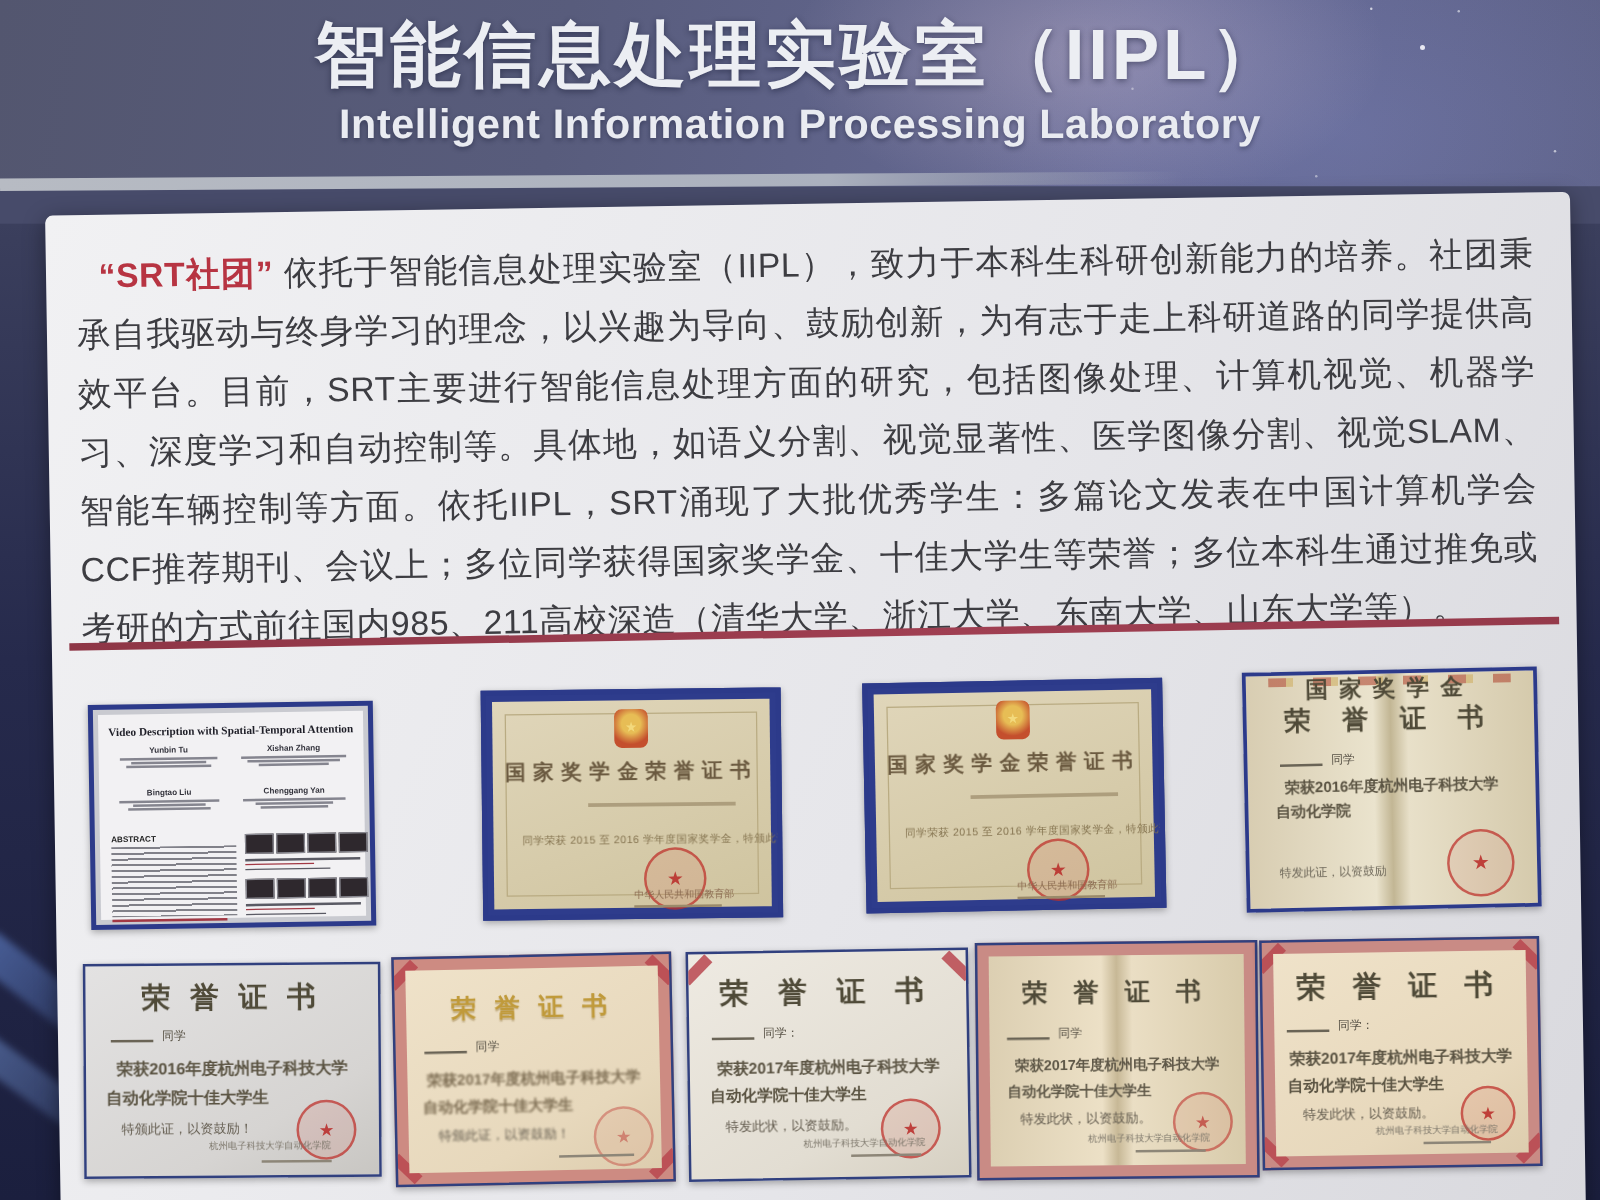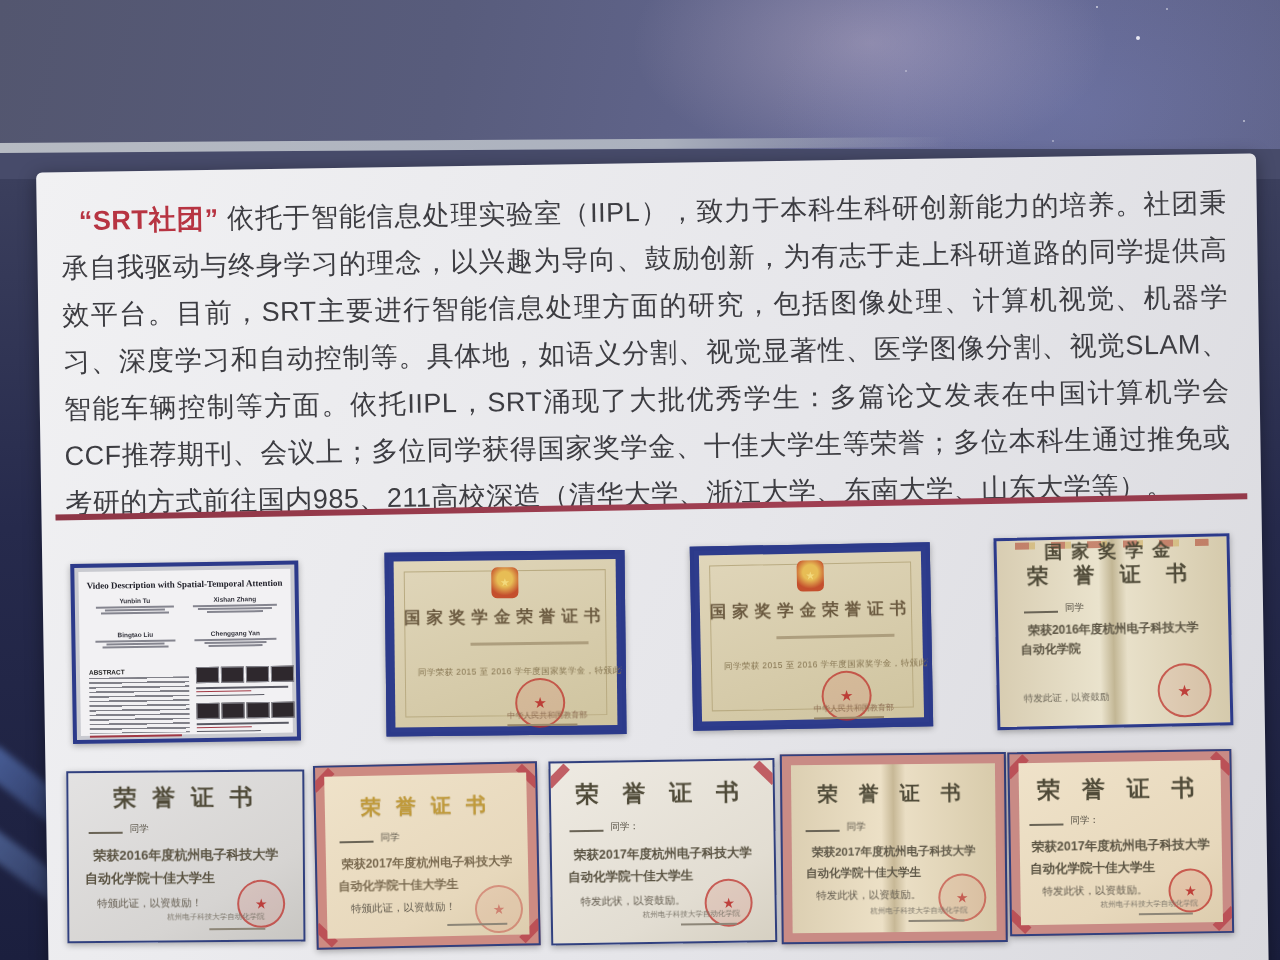--- a/index.html
+++ b/index.html
@@ -165,20 +165,22 @@
   .gold{ color:#c09a3a; text-shadow:0 1px 1px rgba(120,90,20,.35); }
 </style>
 </head>
 <body>
 
 <div class="streak s1"></div>
 <div class="streak s2"></div>
 
 <div class="header">
   <div class="stars"></div>
+  <div class="title-zh">智能信息处理实验室（IIPL）</div>
+  <div class="title-en">Intelligent Information Processing Laboratory</div>
 </div>
 <div class="header-stripe"></div>
 <div class="header-lower"></div>
 
 <div class="panel">
 
   <p class="intro"><span class="lead">“SRT社团”</span><span> 依托于智能信息处理实验室（IIPL），致力于本科生科研创新能力的培养。社团秉承自我驱动与终身学习的理念，以兴趣为导向、鼓励创新，为有志于走上科研道路的同学提供高效平台。目前，SRT主要进行智能信息处理方面的研究，包括图像处理、计算机视觉、机器学习、深度学习和自动控制等。具体地，如语义分割、视觉显著性、医学图像分割、视觉SLAM、智能车辆控制等方面。依托IIPL，SRT涌现了大批优秀学生：多篇论文发表在中国计算机学会CCF推荐期刊、会议上；多位同学获得国家奖学金、十佳大学生等荣誉；多位本科生通过推免或考研的方式前往国内985、211高校深造（清华大学、浙江大学、东南大学、山东大学等）。</span></p>
 
   <div class="divider"></div>
 

